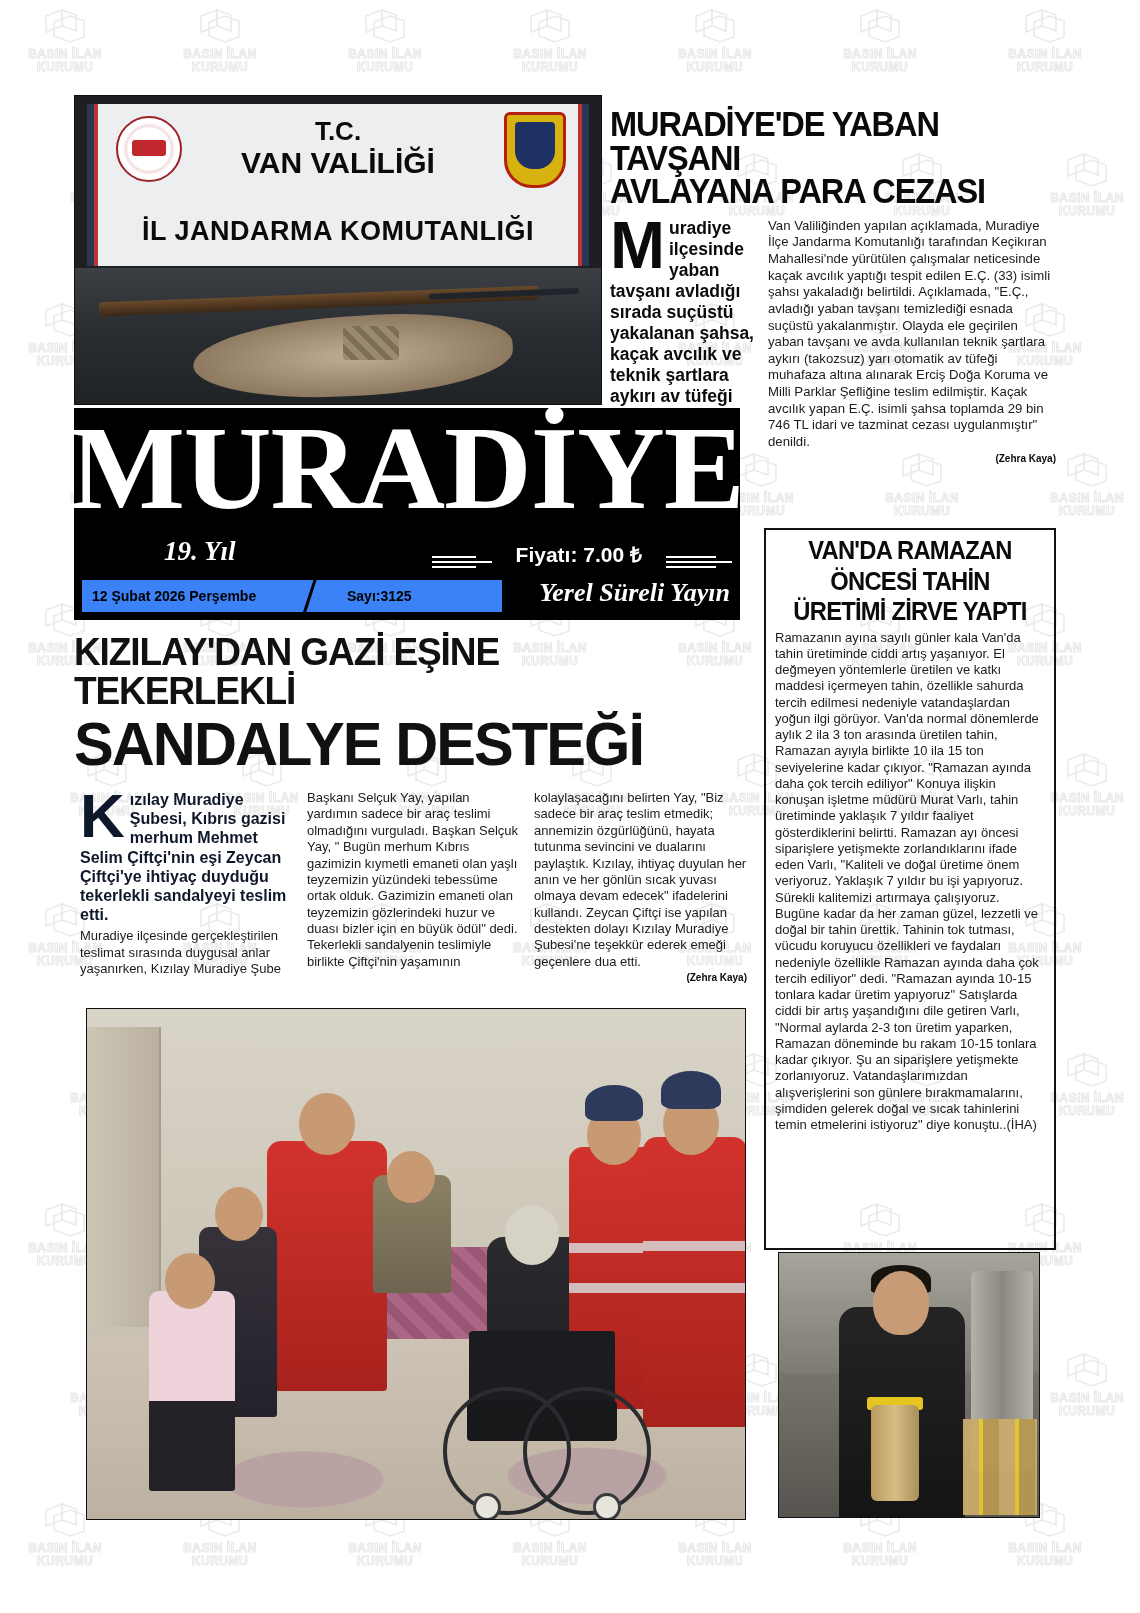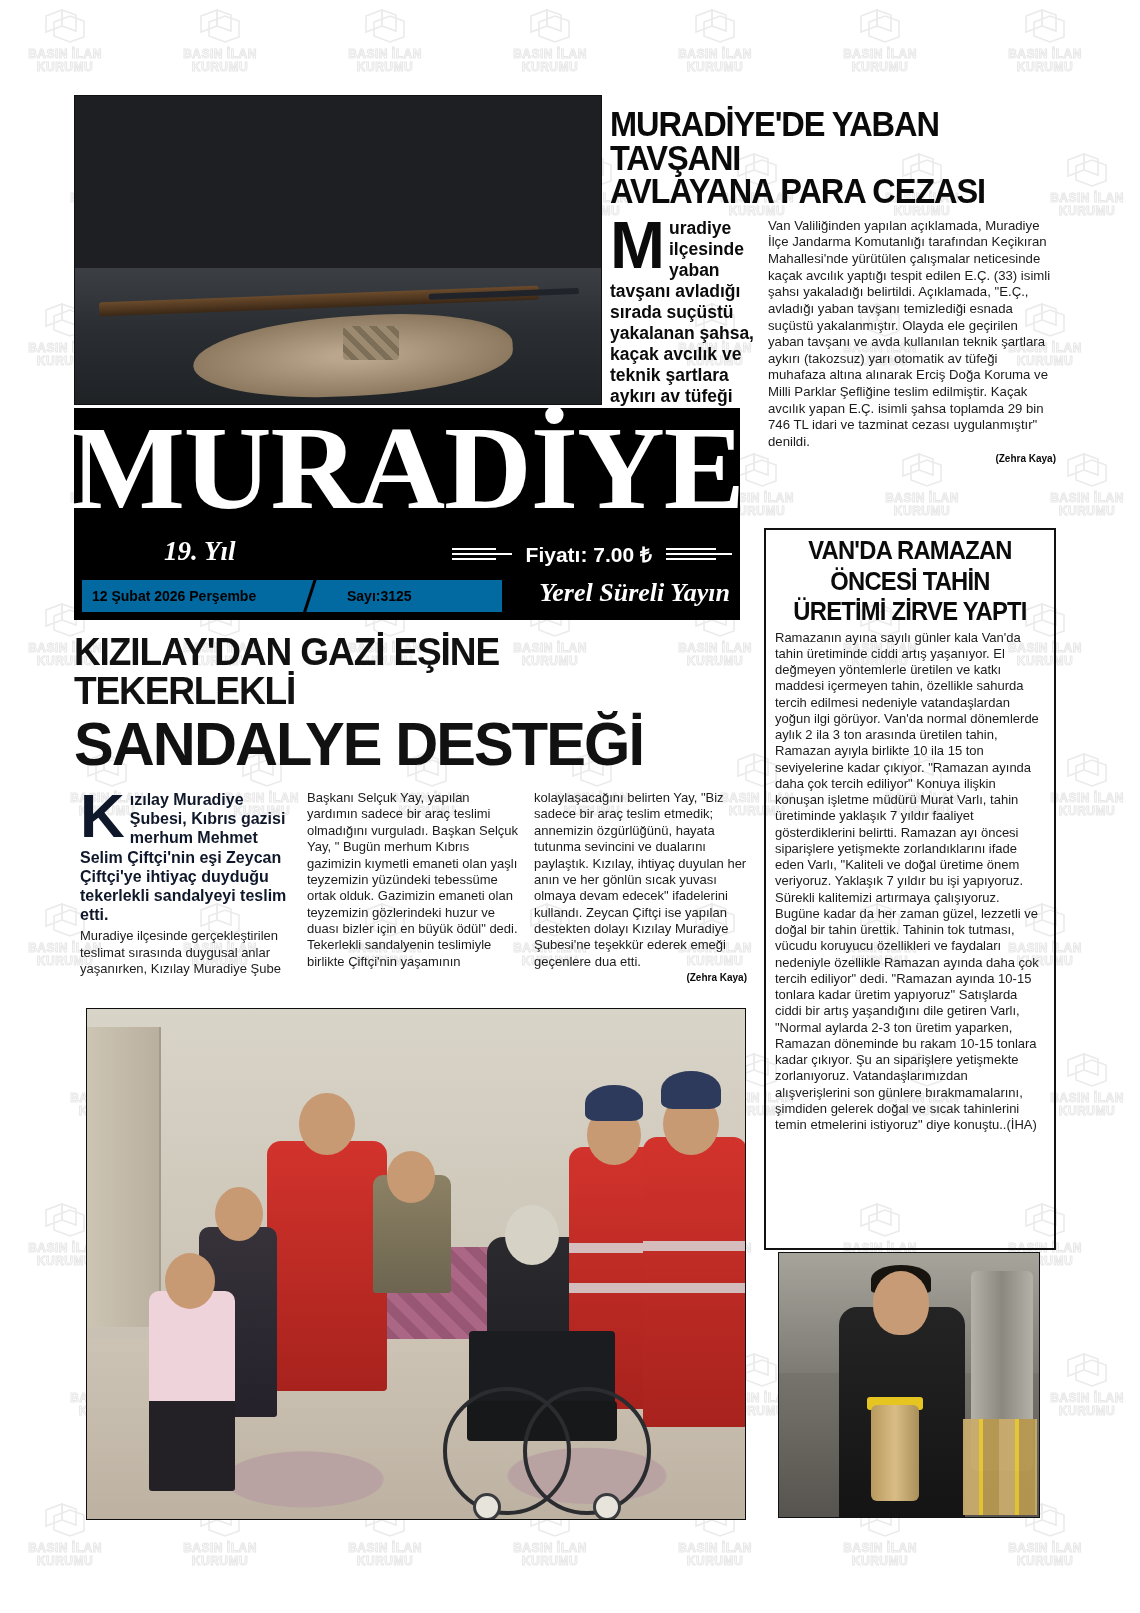--- a/index.html
+++ b/index.html
@@ -227,21 +227,21 @@
     left: 90px; top: 128px;
     color: #ffffff;
     font-family: "Liberation Serif", serif;
     font-style: italic;
     font-weight: bold;
     font-size: 27px;
   }
   .mh-price-wrap {
     position: absolute;
     right: 8px; top: 132px;
-    display: flex; align-items: center; gap: 14px;
+    display: flex; align-items: flex-end; gap: 24px;
   }
   .mh-rules {
     display: flex; flex-direction: column; gap: 3px;
   }
   .mh-rules span { display: block; height: 2px; background: #fff; }
   .mh-rules span:nth-child(1) { width: 44px; }
   .mh-rules span:nth-child(2) { width: 60px; }
   .mh-rules span:nth-child(3) { width: 44px; }
   .mh-rules.right span:nth-child(1) { width: 50px; }
   .mh-rules.right span:nth-child(2) { width: 66px; }
@@ -249,21 +249,21 @@
   .mh-price {
     color: #fff;
     font-family: "Liberation Sans", sans-serif;
     font-weight: bold;
     font-size: 21px;
     white-space: nowrap;
   }
   .mh-infobar {
     position: absolute;
     left: 8px; top: 172px; width: 420px; height: 32px;
-    background: #0369a1;
+    background: #3b82f6;
     display: flex; align-items: center;
   }
   .mh-date {
     font-family: "Liberation Sans", sans-serif;
     font-weight: bold;
     font-size: 14px;
     color: #000;
     padding-left: 10px;
     width: 215px;
   }
@@ -1199,20 +1199,27 @@
           <path d="M12 16 L28 10 L42 15 L42 31 L28 36 L12 30 Z" fill="none" stroke="#d6d6d6" stroke-width="1.6"></path>
         </svg>
         <span class="wm-t1">BASIN İLAN</span>
         <span class="wm-t2">KURUMU</span>
       </div>
     </div>
 
   <div id="content">
 
     <div class="blk" id="photo-jandarma">
+      <div class="jd-board">
+        <div class="jd-seal"></div>
+        <div class="jd-badge"></div>
+        <div class="jd-line1">T.C.</div>
+        <div class="jd-line2">VAN VALİLİĞİ</div>
+        <div class="jd-line3">İL JANDARMA KOMUTANLIĞI</div>
+      </div>
       <div class="jd-lower">
         <div class="jd-rifle"></div>
         <div class="jd-hare"></div>
         <div class="jd-blur"></div>
       </div>
     </div>
 
     <div class="blk" id="art-tavsan">
       <h1 class="kicker-head">MURADİYE'DE YABAN TAVŞANI</h1>
       <h1 class="kicker-head">AVLAYANA PARA CEZASI</h1>

